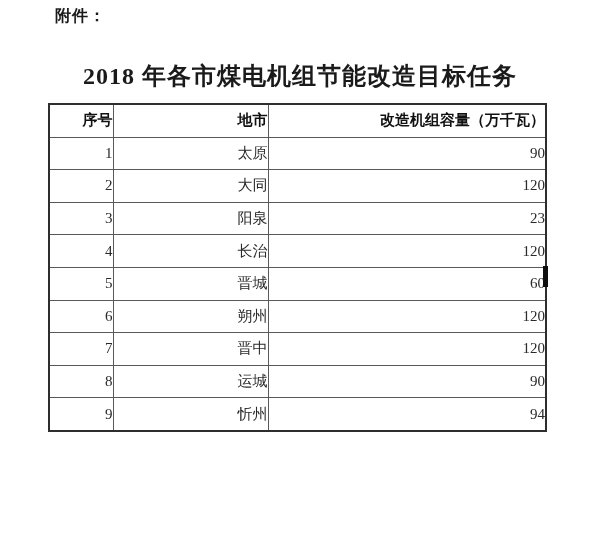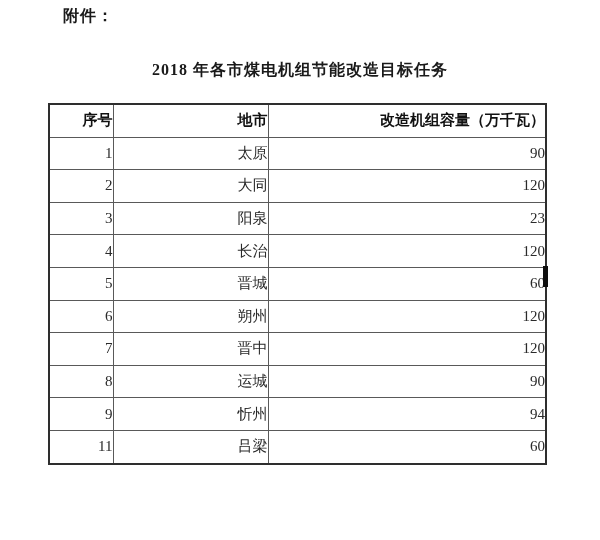--- a/index.html
+++ b/index.html
@@ -10,33 +10,33 @@
     width: 600px;
     height: 540px;
     background: #ffffff;
     position: relative;
     overflow: hidden;
     font-family: "Liberation Serif", "DejaVu Serif", serif;
     color: #1a1a1a;
   }
   .attachment-label {
     position: absolute;
-    left: 63px;
+    left: 55px;
     top: 6px;
     font-size: 16px;
     font-weight: bold;
     letter-spacing: 1px;
   }
   .doc-title {
     position: absolute;
     left: 0;
     top: 60px;
     width: 600px;
     text-align: center;
-    font-size: 16px;
+    font-size: 24px;
     font-weight: bold;
     letter-spacing: 1px;
   }
   table.target-table {
     position: absolute;
     left: 48px;
     top: 103px;
     width: 497px;
     border-collapse: collapse;
     table-layout: fixed;
@@ -129,21 +129,16 @@
       <tr>
         <td>8</td>
         <td>运城</td>
         <td>90</td>
       </tr>
       <tr>
         <td>9</td>
         <td>忻州</td>
         <td>94</td>
       </tr>
-      <tr>
-        <td>11</td>
-        <td>吕梁</td>
-        <td>60</td>
-      </tr>
     </tbody>
 </table>
 
 <div class="border-artifact"></div>
 
 </body></html>

